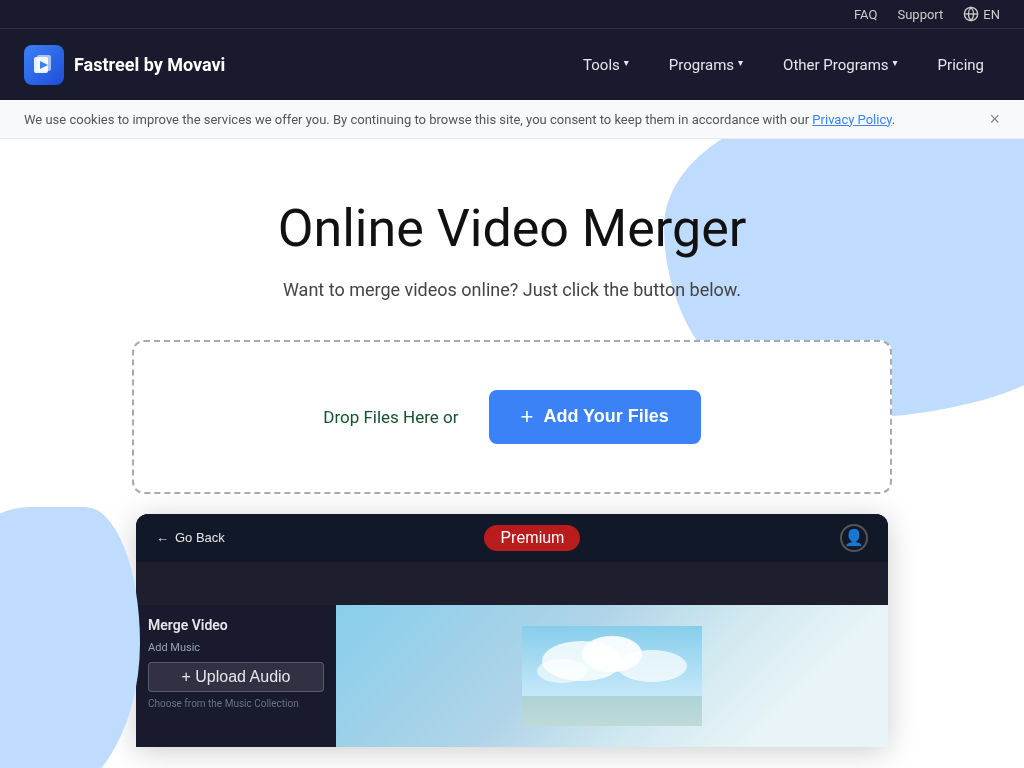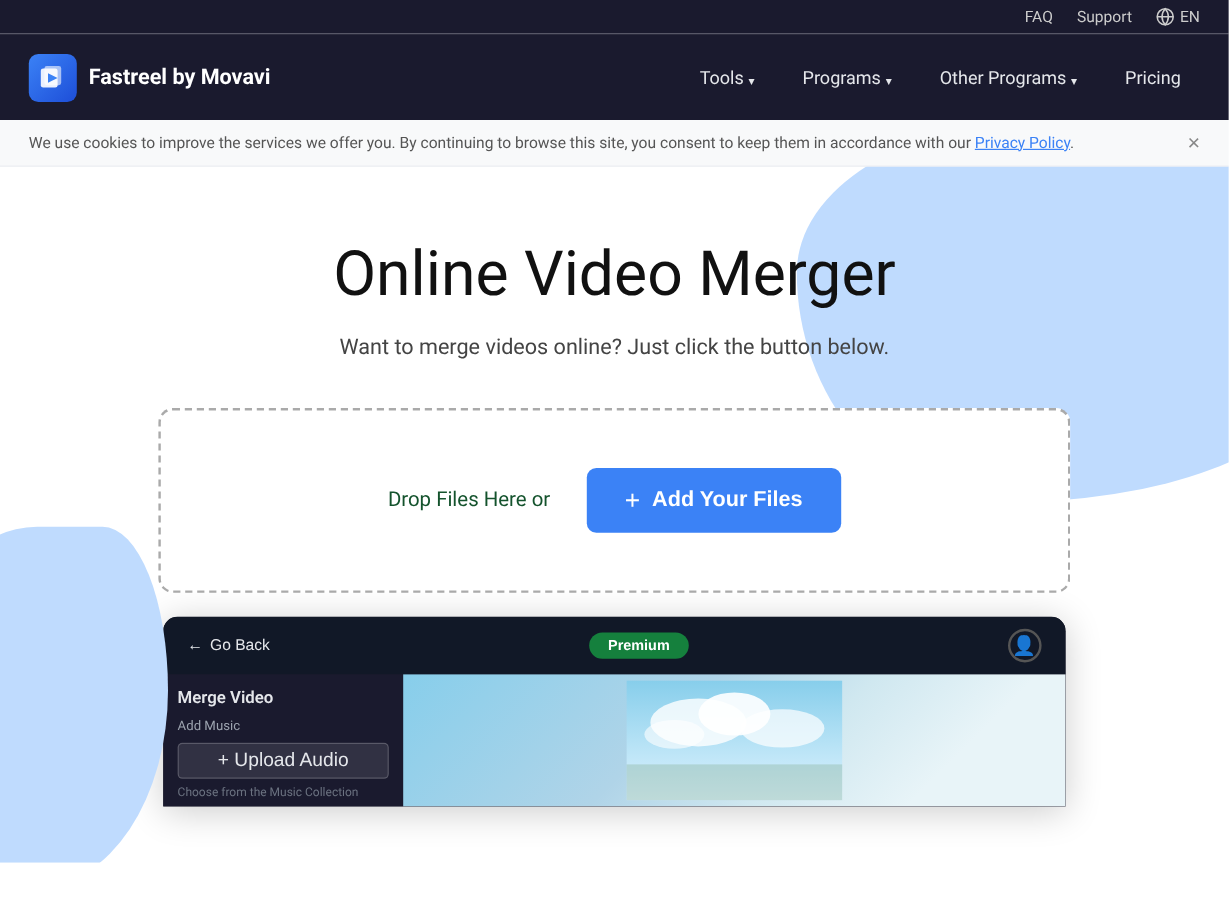--- a/index.html
+++ b/index.html
@@ -66,21 +66,21 @@
       display: flex;
       align-items: center;
       gap: 8px;
     }
     .nav-item {
       color: #e5e7eb;
       font-size: 15px;
       padding: 8px 16px;
       cursor: pointer;
       display: flex;
-      align-items: flex-end;
+      align-items: flex-start;
       gap: 4px;
       border-radius: 4px;
       text-decoration: none;
     }
     .nav-item .chevron {
       font-size: 10px;
       margin-top: 1px;
     }
 
     
@@ -212,43 +212,43 @@
       color: #e5e7eb;
       font-size: 13px;
       background: none;
       border: none;
       cursor: pointer;
       display: flex;
       align-items: center;
       gap: 6px;
     }
     .preview-premium-btn {
-      background: #15803d;
+      background: #b91c1c;
       color: #fff;
       border: none;
       border-radius: 20px;
       padding: 4px 16px;
-      font-size: 12px;
-      cursor: pointer;
-      font-weight: bold;
+      font-size: 16px;
+      cursor: pointer;
     }
     .preview-avatar {
       width: 28px;
       height: 28px;
       border-radius: 50%;
       border: 2px solid #555;
       display: flex;
       align-items: center;
       justify-content: center;
       color: #aaa;
       font-size: 16px;
     }
     .preview-body {
       display: flex;
-      height: 110px;
+      height: 142px;
+      margin-top: 43px;
     }
     .preview-sidebar {
       width: 200px;
       background: #1a1a2e;
       padding: 12px;
       flex-shrink: 0;
     }
     .preview-sidebar-title {
       color: #e5e7eb;
       font-size: 14px;

